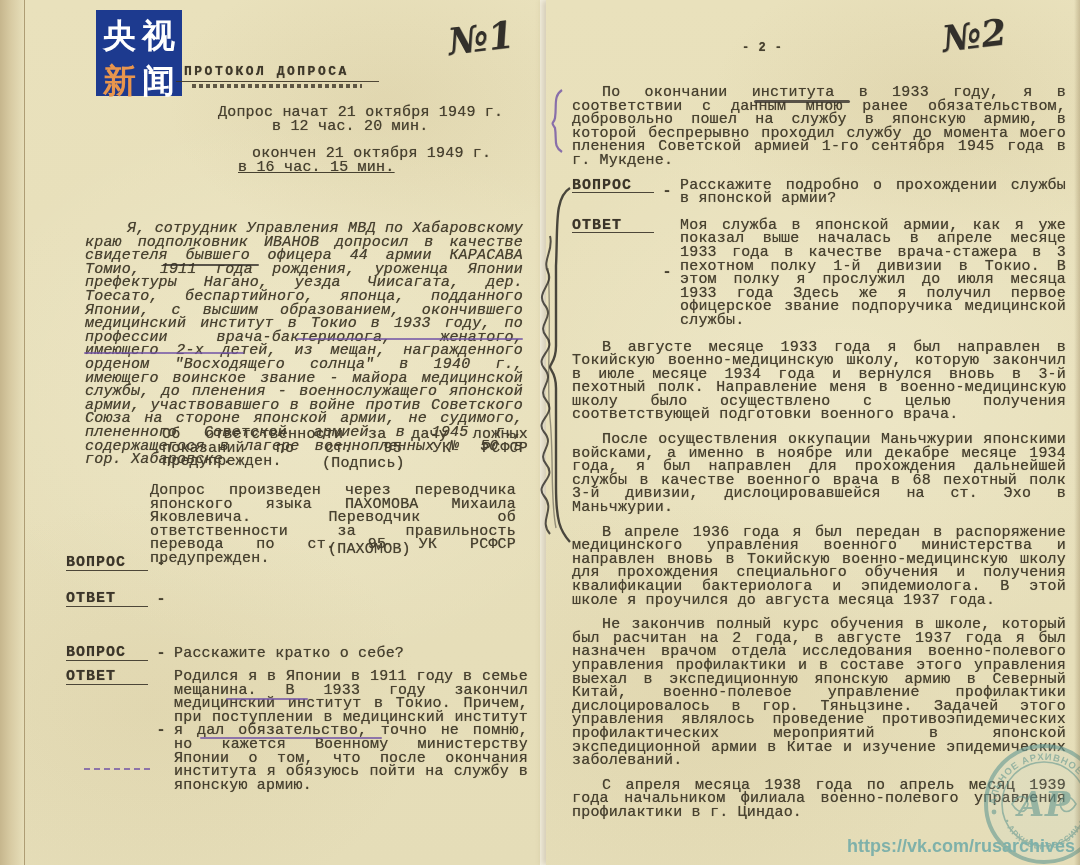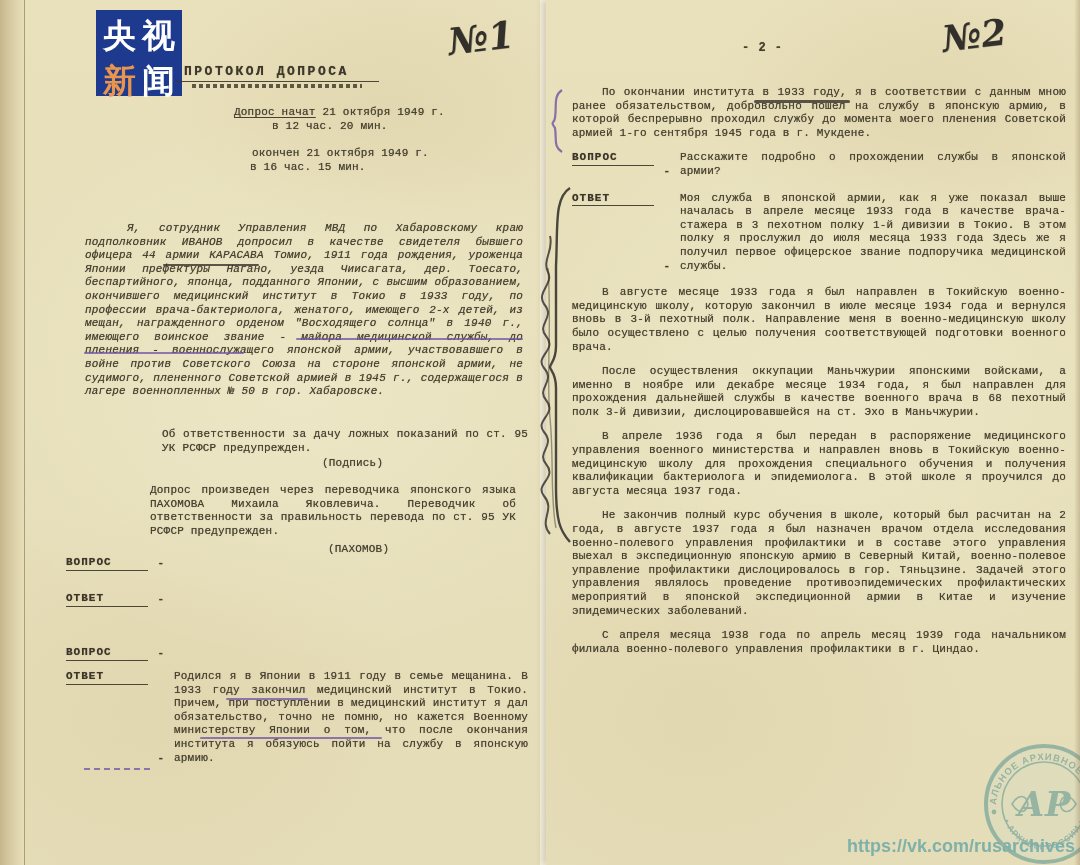--- a/index.html
+++ b/index.html
@@ -11,21 +11,21 @@
       radial-gradient(ellipse 420px 320px at 28% 82%, rgba(195,175,125,.14), transparent 65%),
       radial-gradient(ellipse 500px 400px at 55% 45%, rgba(255,252,235,.25), transparent 70%),
       linear-gradient(#e9e1bc,#e5ddb8);}
   #page1{left:0;width:540px;}
   #page2{left:546px;width:534px;box-shadow:-4px 0 6px rgba(120,100,60,.25);}
   #page1::before{content:"";position:absolute;left:0;top:0;width:24px;height:100%;
     background:linear-gradient(90deg,#c6b68d 0%,#d8cba3 45%,#e7dfba 100%);
     border-right:1px solid rgba(130,110,70,.35);}
   #page2::after{content:"";position:absolute;right:0;top:0;width:6px;height:100%;
     background:linear-gradient(90deg,transparent,rgba(140,120,80,.35));}
-  .tw{color:#474130;font-size:11px;line-height:13.6px;letter-spacing:.2px;
+  .tw{color:#474130;font-size:15px;line-height:13.6px;letter-spacing:.2px;
       text-shadow:0 0 .7px rgba(75,65,45,.75);}
   .just{text-align:justify;}
   .abs{position:absolute;}
   
   .logo{left:96px;top:10px;width:86px;height:86px;background:#1d3a8f;
         display:grid;grid-template-columns:1fr 1fr;align-items:center;justify-items:center;
         font-family:"DejaVu Sans",sans-serif;font-weight:bold;font-size:33px;color:#fff;
         padding:4px;box-sizing:border-box;}
   .logo .orange{color:#e8954d;}
   
@@ -36,30 +36,30 @@
   .title-hatch{height:4px;width:170px;margin:2px 0 0 16px;
       background:repeating-linear-gradient(90deg,rgba(62,54,40,.8) 0 4px,transparent 4px 7px);}
   
   .hand{font-family:"DejaVu Serif",serif;font-style:italic;font-weight:bold;
         color:#33302b;transform:rotate(-7deg);text-shadow:.5px .5px 0 rgba(51,48,43,.4);}
   #hand1{left:448px;top:16px;font-size:37px;}
   #hand2{left:396px;top:14px;font-size:36px;}
   
   .dates{left:218px;top:106px;}
   .dates .l{display:block;}
-  .dates .u{text-decoration:underline;text-underline-offset:2px;margin-left:16px;}
-  .ind38{margin-left:54px;} .ind34{margin-left:34px;} .ind40{margin-left:32px;}
+  .dates .u{text-underline-offset:2px;}
+  .ind38{margin-left:54px;} .ind34{margin-left:34px;} .ind40{margin-left:20px;text-decoration:underline;}
   .gap12{height:14px;}
   
   .intro{left:85px;top:222px;width:438px;text-indent:42px;font-style:italic;}
   .warn{left:162px;top:428px;width:366px;}
   .sig1{left:322px;top:457px;}
   .interp{left:150px;top:484px;width:366px;}
   .sig2{left:328px;top:543px;}
-  .qa{display:flex;align-items:flex-end;}
+  .qa{display:flex;align-items:center;}
   .qa-label{flex:0 0 82px;font-weight:bold;letter-spacing:1px;color:#3b352a;
             border-bottom:1.2px solid rgba(59,53,42,.9);align-self:flex-start;}
   .qa-dash{flex:0 0 26px;text-align:center;font-weight:bold;}
   .qa-text{flex:1;}
   #q0{left:66px;top:556px;width:460px;}
   #a0{left:66px;top:592px;width:460px;}
   #q1{left:66px;top:646px;width:460px;}
   #a1{left:66px;top:670px;width:462px;}
   
   .pagenum{left:196px;top:42px;font-size:12px;letter-spacing:1px;font-weight:bold;}
@@ -123,20 +123,21 @@
       <span class="qa-label">ВОПРОС</span>
       <span class="qa-dash">-</span>
     </div>
     <div class="abs tw qa" id="a0">
       <span class="qa-label">ОТВЕТ</span>
       <span class="qa-dash">-</span>
     </div>
     <div class="abs tw qa" id="q1">
       <span class="qa-label">ВОПРОС</span>
       <span class="qa-dash">-</span>
+      <span class="qa-text">Расскажите кратко о себе?</span>
     </div>
     <div class="abs tw qa" id="a1">
       <span class="qa-label">ОТВЕТ</span>
       <span class="qa-dash">-</span>
       <span class="qa-text just">Родился я в Японии в 1911 году в семье мещанина. В 1933 году закончил медицинский институт в Токио. Причем, при поступлении в медицинский институт я дал обязательство, точно не помню, но кажется Военному министерству Японии о том, что после окончания института я обязуюсь пойти на службу в японскую армию.</span>
     </div>
 
     <div class="mark ink" style="left:163px;top:264px;width:96px;"></div>
     <div class="mark pencil" style="left:296px;top:338px;width:227px;"></div>
     <div class="mark pencil" style="left:84px;top:352px;width:160px;"></div>

